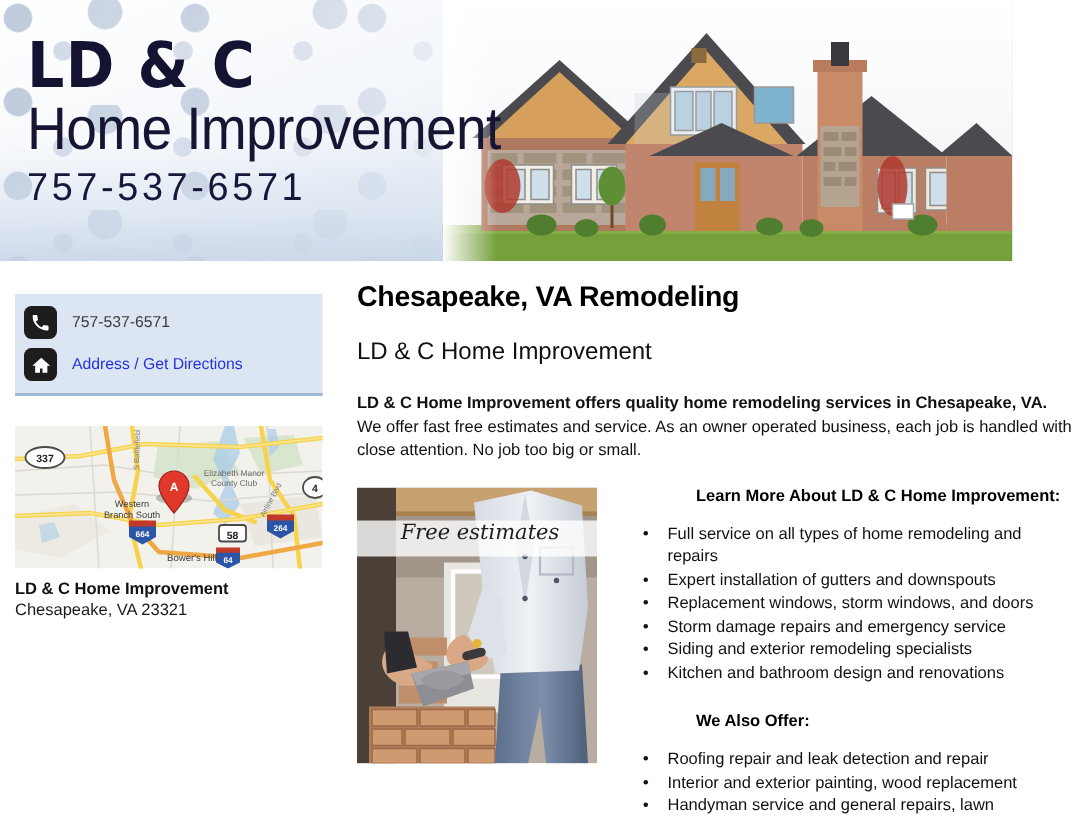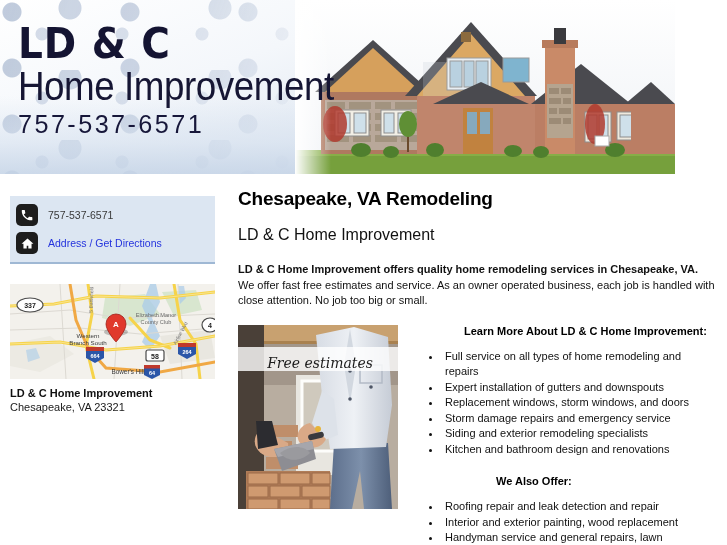--- a/index.html
+++ b/index.html
@@ -150,37 +150,37 @@
 
   .two-col { display: flex; margin-top: 16px; }
   .photo-col { flex: 0 0 160px; }
   .list-col { flex: 1 1 auto; padding-left: 18px; }
 
   .free-photo { position: relative; width: 160px; height: 184px; overflow: hidden; }
   .free-photo svg { display: block; }
   .free-banner {
     position: absolute; left: 0; top: 22px; width: 164px; height: 24px;
     background: rgba(255,255,255,.80);
-    display: flex; align-items: flex-end; justify-content: center;
+    display: flex; align-items: flex-start; justify-content: center;
   }
   .free-banner span {
     font-family: "DejaVu Serif", serif;
     font-style: italic;
     font-size: 14px;
     color: #1c1c1c;
   }
 
   h3.list-head {
     margin: 0 0 0 0;
     font-size: 11px;
     font-weight: bold;
     color: #000;
     padding-left: 48px;
   }
-  h3.list-head.second { margin-top: 18px; margin-left: 32px; }
+  h3.list-head.second { margin-top: 18px; }
   ul.svc {
     margin: 12px 0 0 0;
     padding: 0 0 0 26px;
     list-style: disc;
   }
   ul.svc li {
     font-size: 11px;
     line-height: 15.5px;
     color: #111;
     margin: 0;

